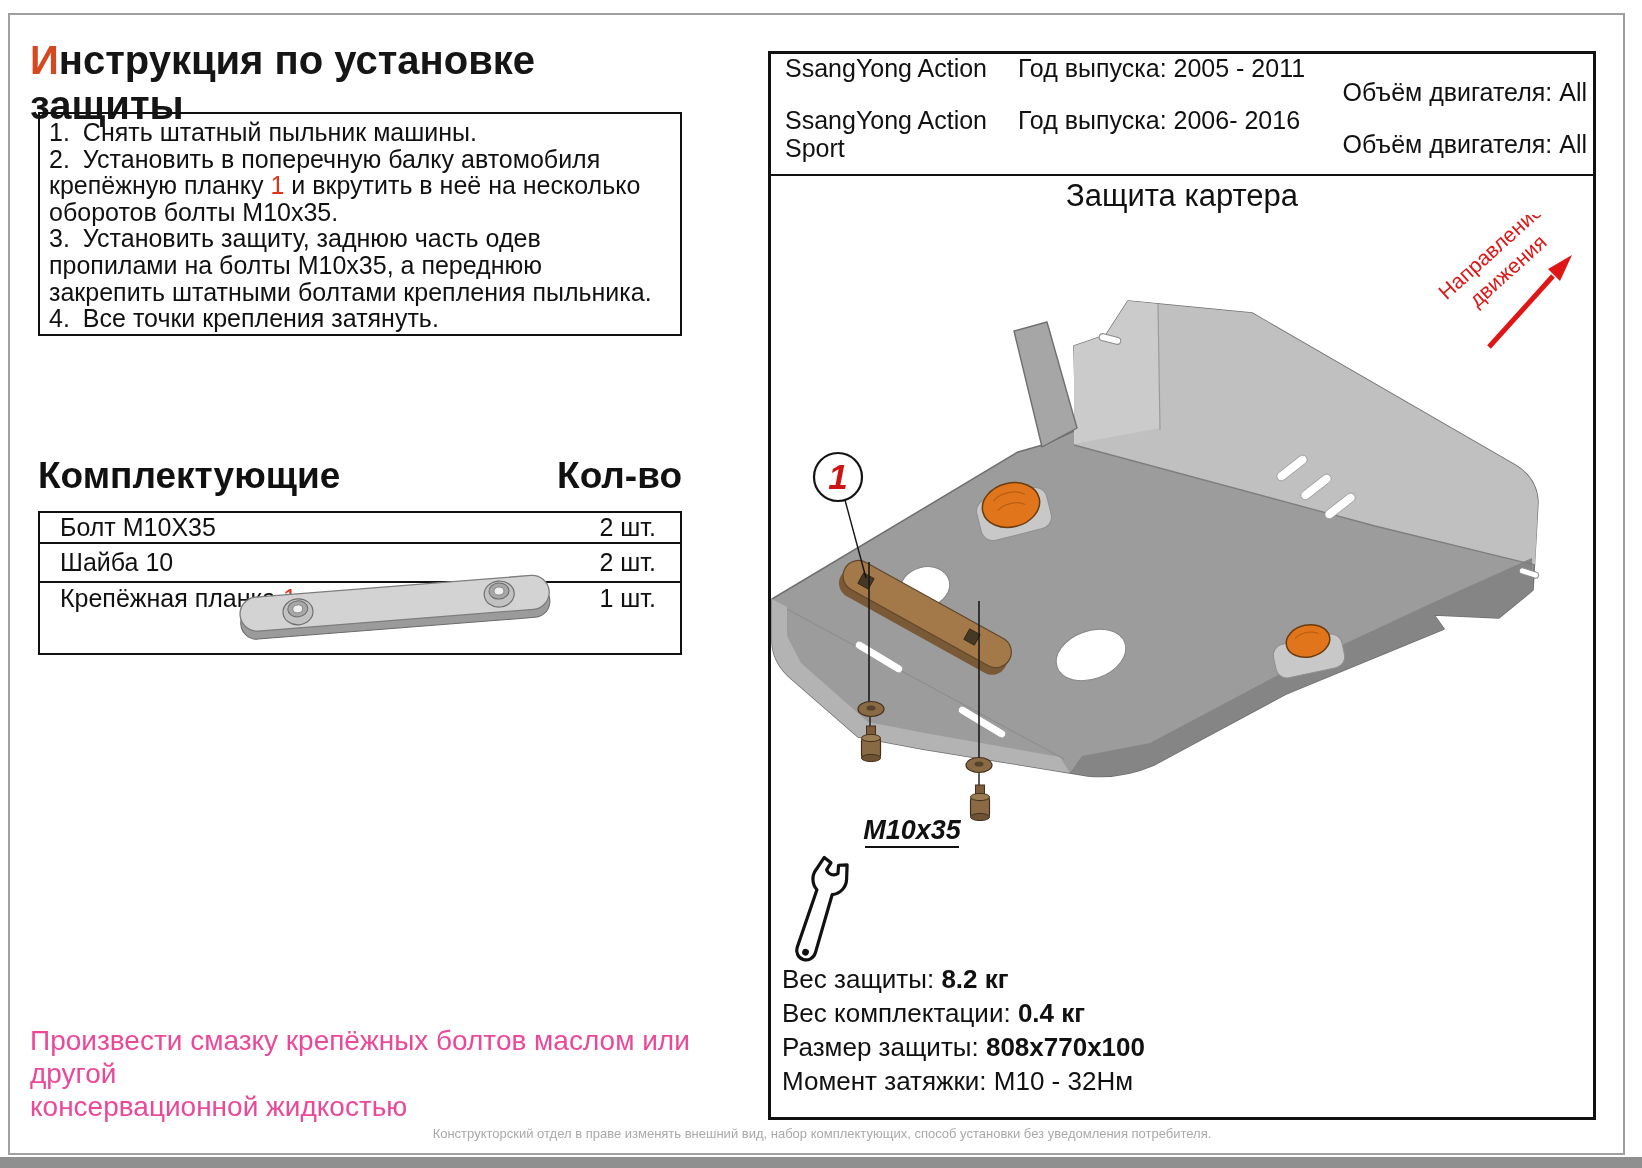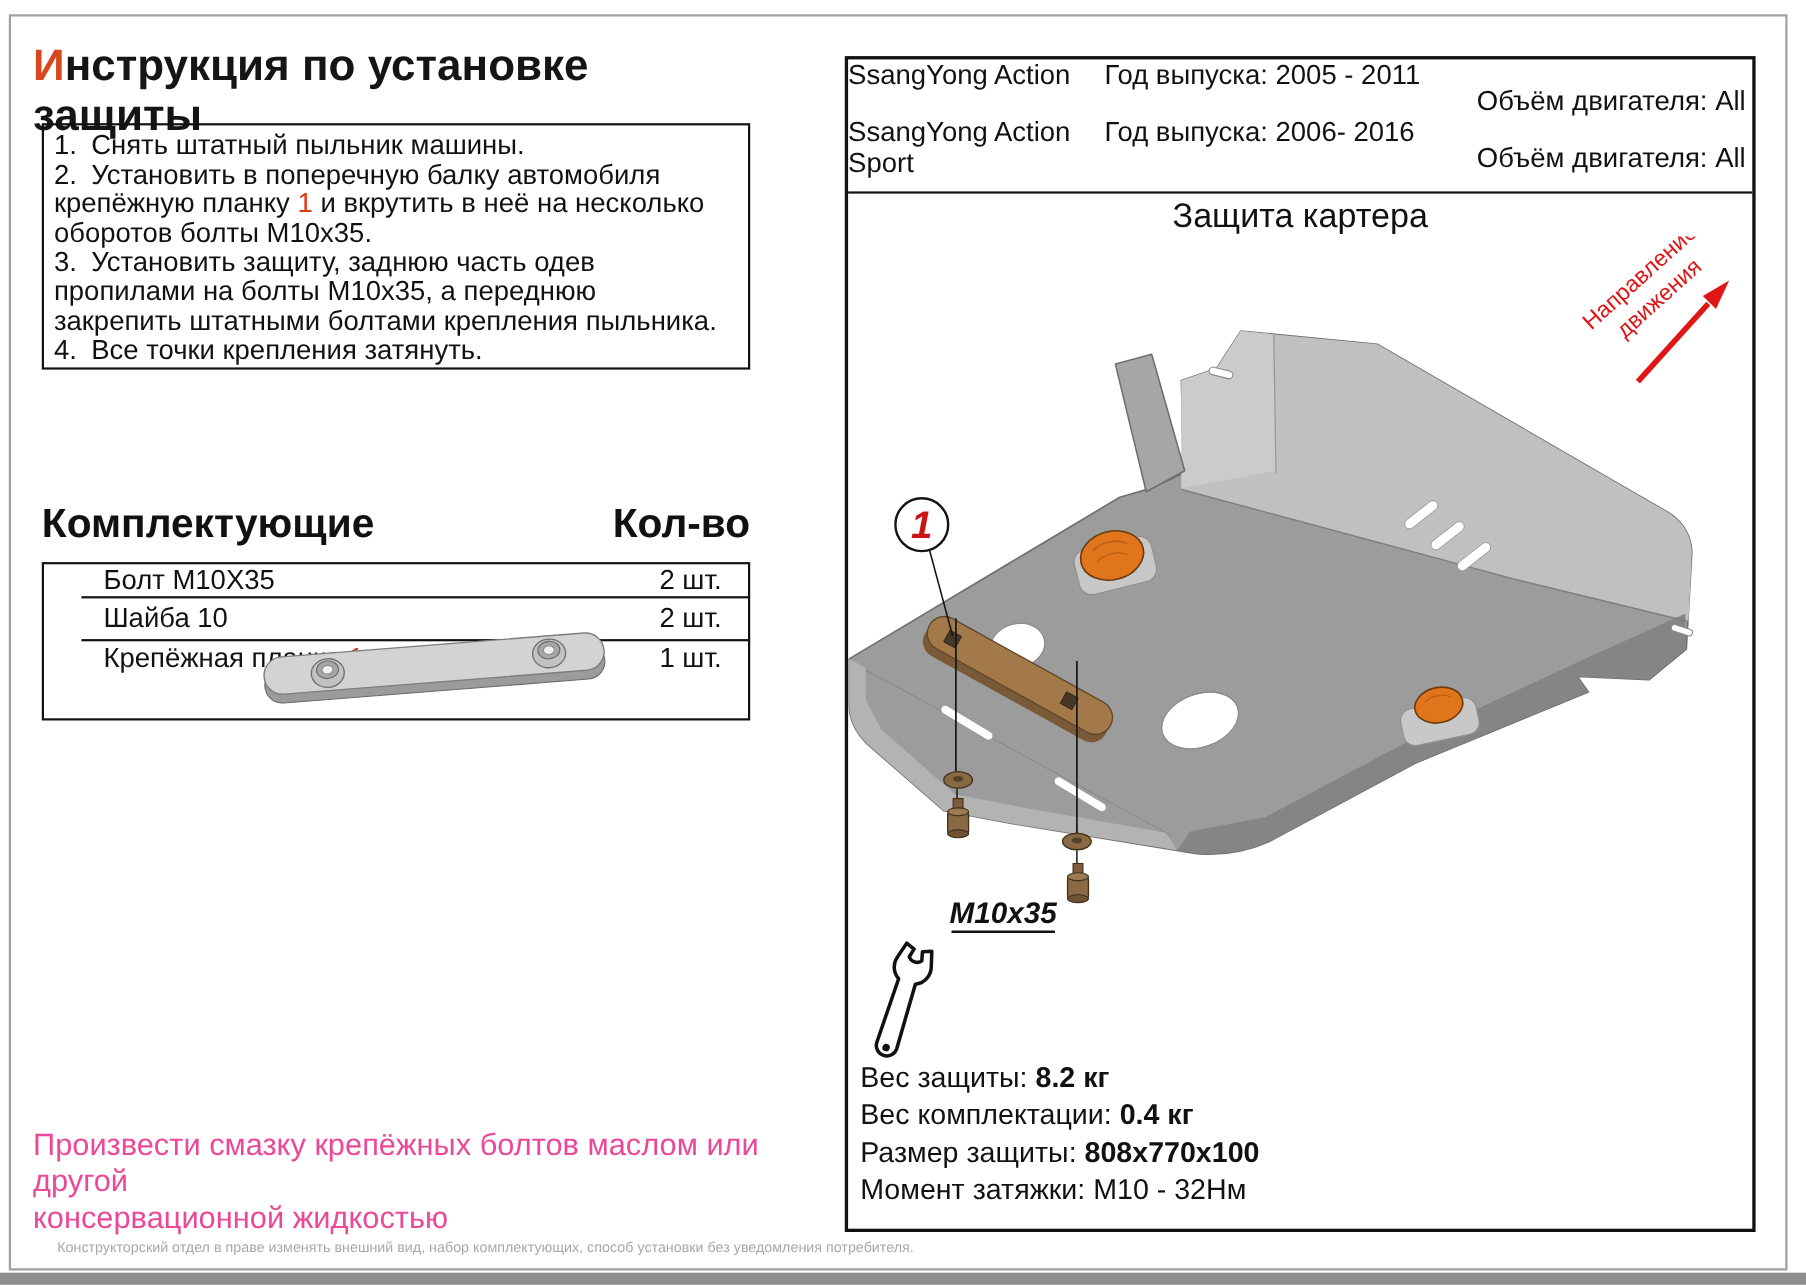--- a/index.html
+++ b/index.html
@@ -15,44 +15,44 @@
   #main-title { left:30px; top:38px; width:660px; font-size:40px; letter-spacing:0; color:#151515; }
   #main-title .t-orange { color:#d8481e; }
   #instruction-box { left:38px; top:112px; width:644px; height:224px; border:2px solid #111;
     padding:5px 19px 0 9px; font-size:25px; line-height:26.6px; }
   #instruction-box p { margin:0; }
   .inum { padding-right:13px; }
   .ired { color:#e03515; }
 
   #parts-headings { left:38px; top:455px; width:644px; display:flex; justify-content:space-between;
     font-size:37px; font-weight:bold; }
-  #parts-box { left:38px; top:511px; width:644px; height:144px; border:2px solid #111;padding-left:34px; }
+  #parts-box { left:38px; top:511px; width:644px; height:144px; border:2px solid #111; }
   .p-row { display:flex; justify-content:space-between; align-items:center;
     padding:0 24px 0 20px; font-size:25px; }
   .p-row1 { height:31px; border-bottom:2px solid #111; }
   .p-row2 { height:39px; border-bottom:2px solid #111; }
   .p-row3 { height:30px; }
   .q { text-align:right; }
 
   #note-red { left:30px; top:1024px; width:660px; color:#ec4899;
     font-size:28px; line-height:33px; }
 
   
   #panel { left:768px; top:51px; width:828px; height:1069px; border:3px solid #111; }
   #panel-header { position:absolute; left:0; top:0; width:822px; height:122px; border-bottom:2px solid #111; }
   #panel-code { text-align:center; font-size:47px; font-weight:bold; margin-top:2px; letter-spacing:1px; }
   .vrow { display:grid; grid-template-columns:233px 296px 1fr; font-size:25px; line-height:28px;
-    padding-left:0; padding-right:6px; }
+    padding-left:14px; padding-right:6px; }
   .vrow .eng { text-align:right;margin-top:24px; }
   #diagram-title { position:absolute; left:0; top:124px; width:822px; text-align:center; font-size:31px; }
   #diagram-svg { position:absolute; left:0; top:161px; }
   #specs { position:absolute; left:11px; top:908px; font-size:26px; line-height:34px; }
   #specs b { font-weight:bold; }
 
-  #panel-footer { left:52px; top:1126px; width:1540px; text-align:left;
+  #panel-footer { left:52px; top:1126px; width:1540px; text-align:center;
     font-size:13px; color:#a9a9a9; }
 </style>
 </head>
 <body>
 
 <div id="page-frame" class="abs"></div>
 <div id="bottom-strip" class="abs"></div>
 
 <h1 id="main-title" class="abs"><span class="t-orange">И</span><span>нструкция по установке защиты</span></h1>
 

